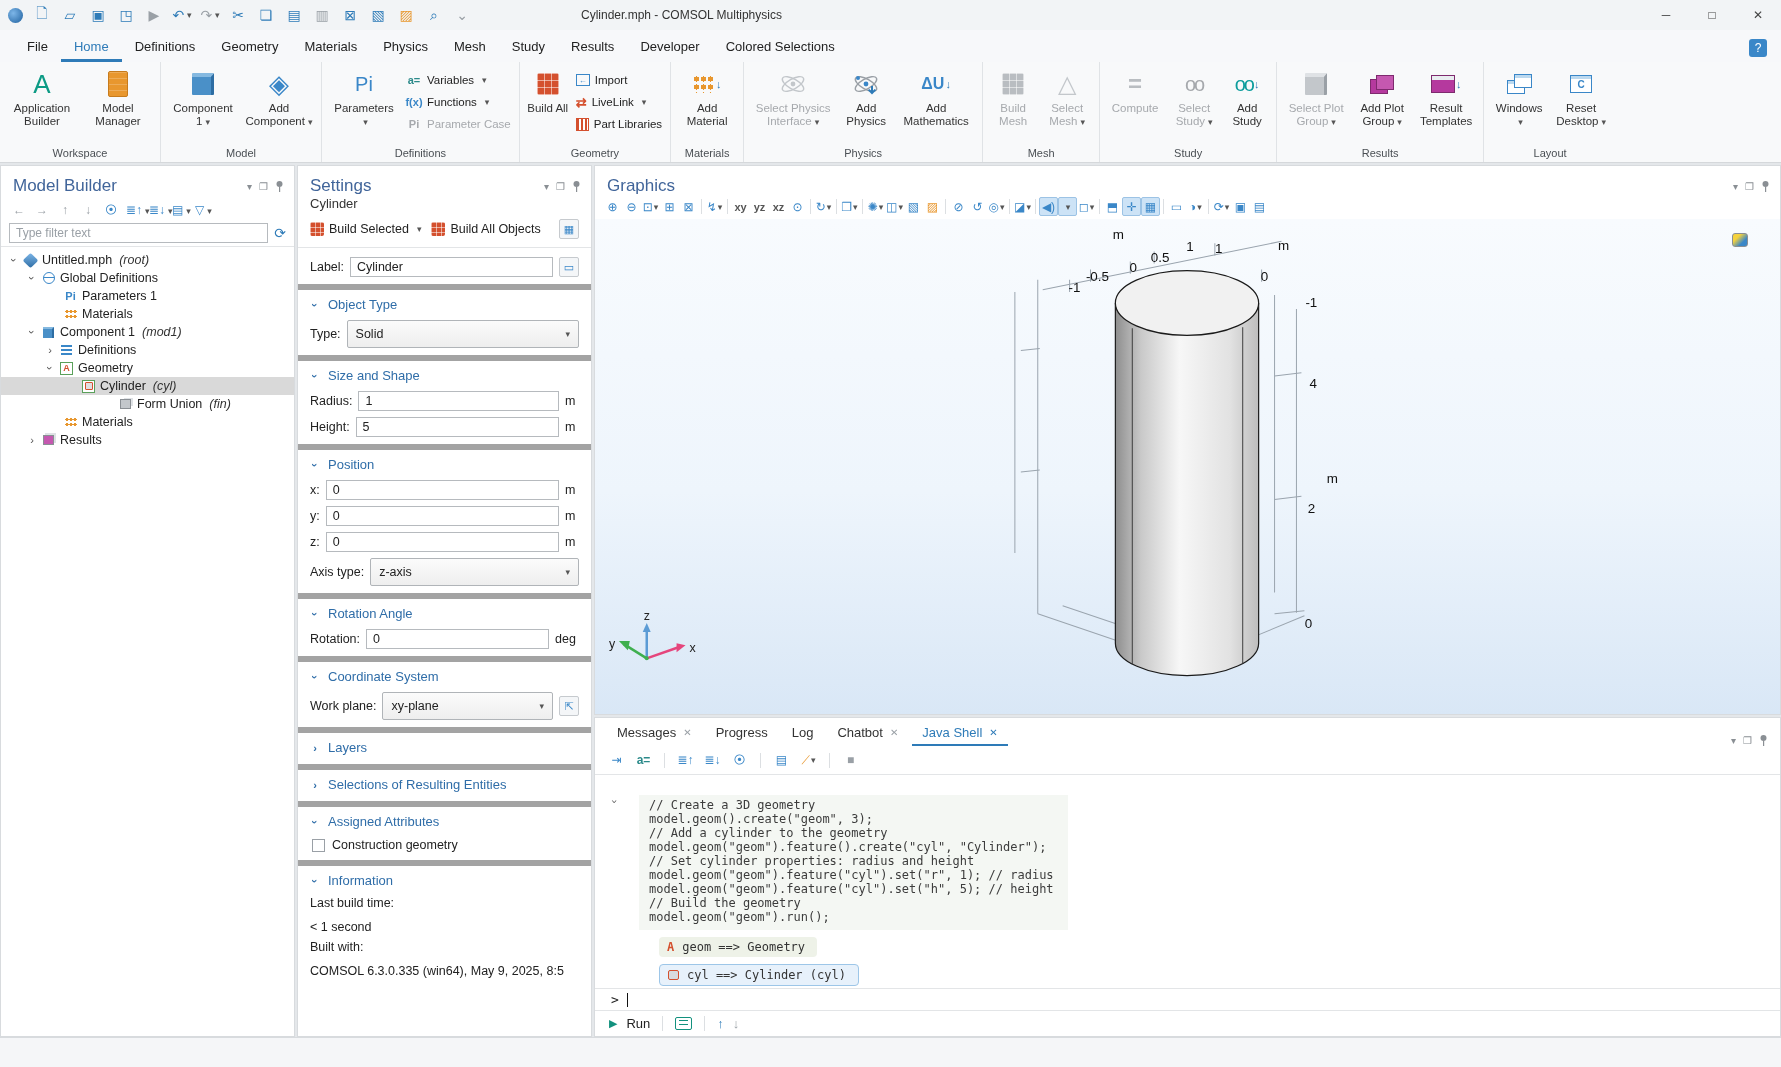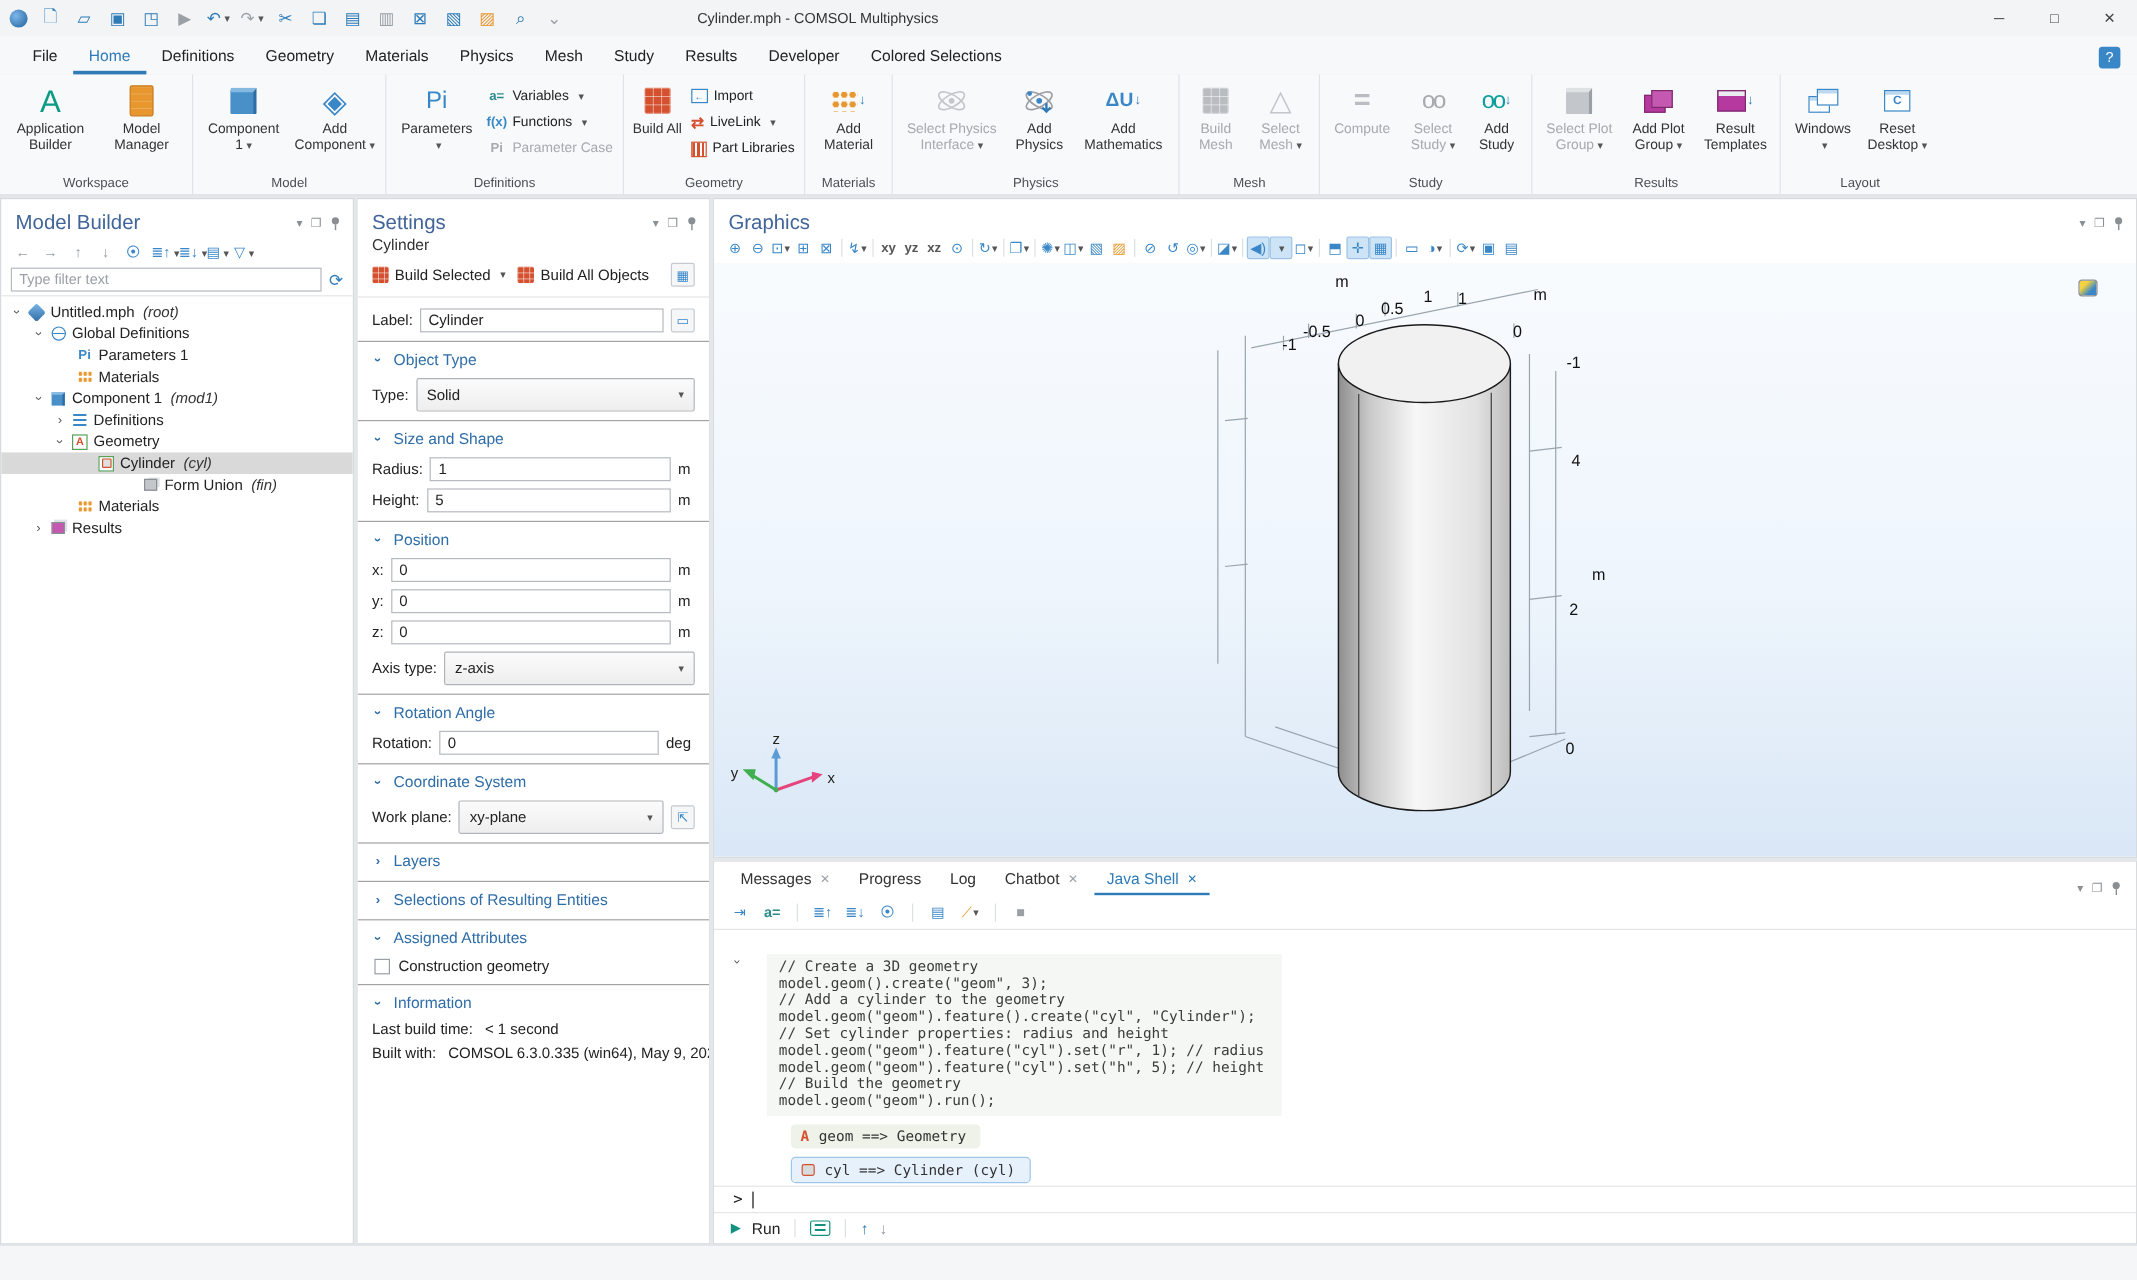--- a/index.html
+++ b/index.html
@@ -104,25 +104,25 @@
   .setbtn { display:flex; align-items:center; gap:5px; }
   .scroll { flex:1; overflow:hidden; }
   .srow { display:flex; align-items:center; padding:3px 12px; gap:6px; }
   .scap { color:#222; white-space:nowrap; }
   .sinput { flex:1; height:20px; border:1px solid #b6babe; padding:0 6px; font-size:12.5px; color:#222; min-width:0;
     font-family:"Liberation Sans",sans-serif; }
   .sunit { width:14px; color:#222; }
   .sdrop { flex:1; height:21px; background:linear-gradient(#fbfbfb,#eeeeee); border:1px solid #b0b4b8; border-radius:2px;
     display:flex; align-items:center; padding:13px 8px; gap:6px; }
   .sdrop span:first-child { flex:1; }
-  .shead { display:flex; align-items:center; gap:8px; padding:7px 12px 5px; color:#2f6da8; font-size:13px; border-top:1px solid #a3a3a3; margin-top:4px; }
+  .shead { display:flex; align-items:center; gap:8px; padding:7px 12px 5px; color:#2f6da8; font-size:13px; border-top:6px solid #a3a3a3; margin-top:4px; }
   .shead .exp { color:#2f6da8; font-weight:bold; }
   .checkrow { display:flex; align-items:center; gap:7px; padding:4px 14px; }
   .checkbox { width:13px; height:13px; border:1px solid #9aa0a6; background:#fff; }
-  .invalrow { display:flex; gap:10px; padding:3px 12px; white-space:nowrap; overflow:hidden; }
+  .invalrow { display:flex; gap:10px; padding:3px 12px; white-space:nowrap; overflow:hidden;flex-direction:column; }
   .smallbtn { width:20px; height:20px; border:1px solid #c6cace; border-radius:2px; background:#f4f6f8;
     display:flex; align-items:center; justify-content:center; font-size:11px; color:#3a87c8; flex:0 0 20px; }
   
   .p-gfx { flex:1; position:relative; }
   .gtoolbar { display:flex; align-items:center; padding:1px 8px 3px; flex-wrap:nowrap; }
   .gi { min-width:19px; height:19px; display:flex; align-items:center; justify-content:center;
     color:#3a87c8; font-size:12px; border-radius:2px; padding:0 1px; }
   .gi.hl { background:#cde3f6; border:1px solid #9cc3e5; }
   .gi .caret { margin-left:1px; }
   .gi.txt { font-size:11px; font-weight:bold; color:#555; }

